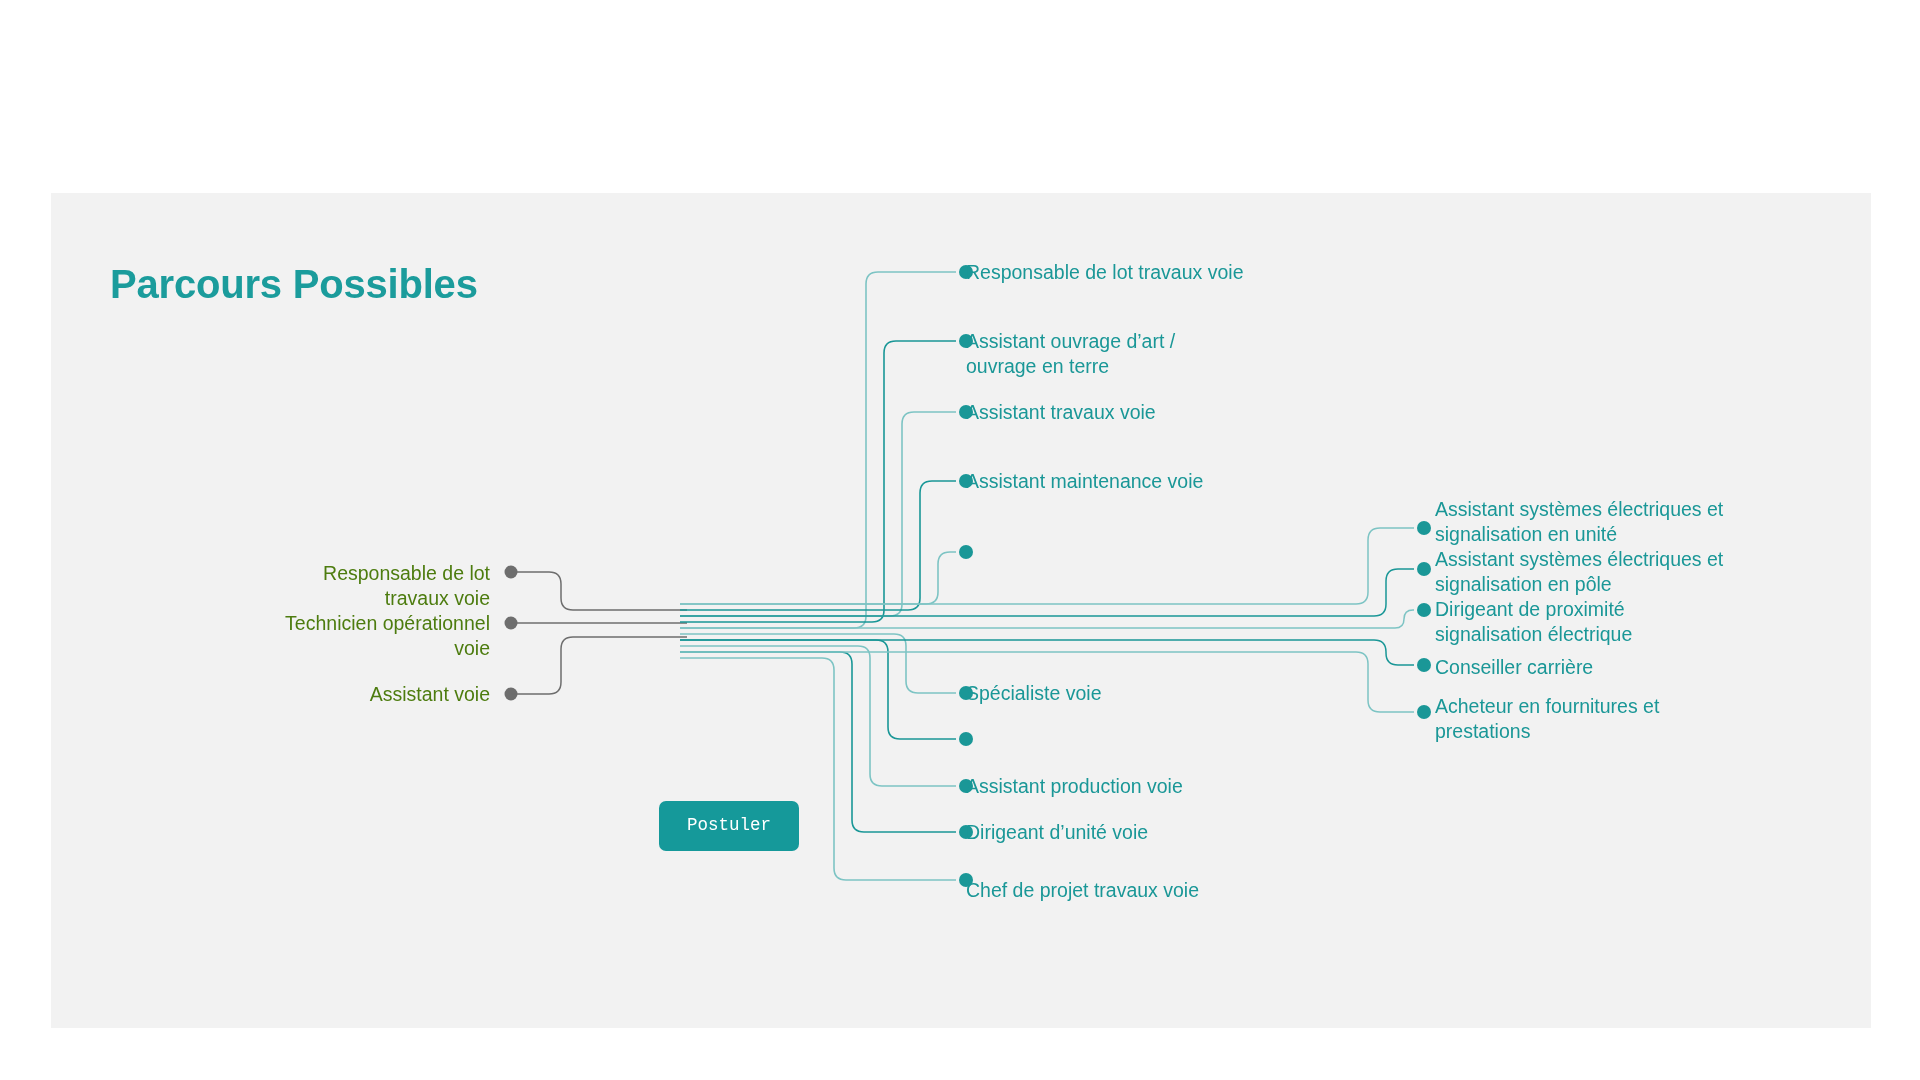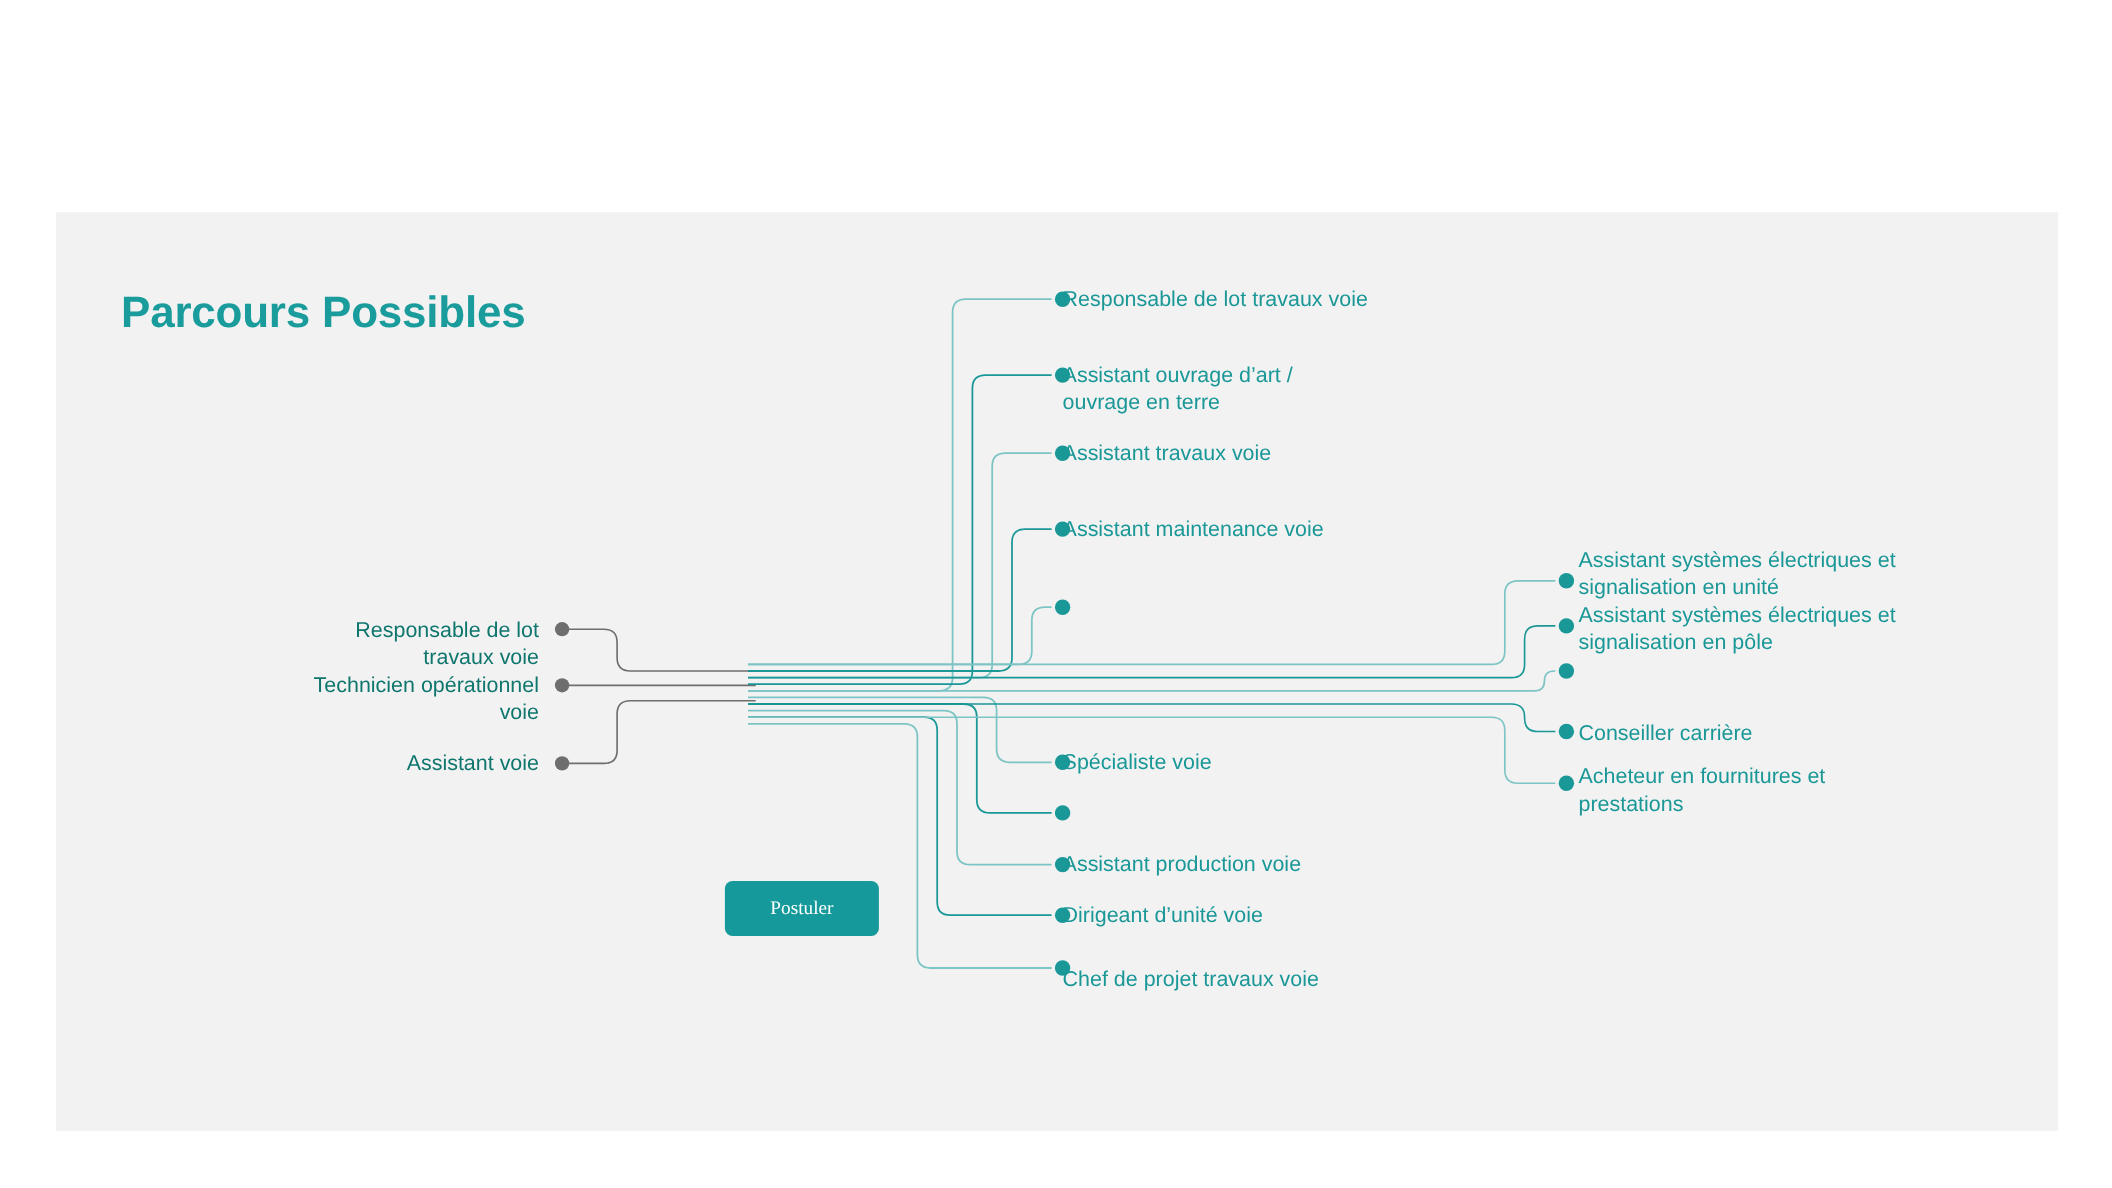--- a/index.html
+++ b/index.html
@@ -53,42 +53,42 @@
     white-space: nowrap;
     margin-top: 24px;
   }
 
   
   .in-label {
     position: absolute;
     text-align: right;
     font-size: 19.5px;
     line-height: 25px;
-    color: #0f766e;
+    color: #4d7c0f;
     white-space: pre-line;
   }
 
   
   .center-title {
     position: absolute;
     text-align: center;
     font-size: 20.5px;
     line-height: 26px;
     font-weight: bold;
     color: #1b9c9c;
     letter-spacing: 0.3px;
     white-space: pre-line;
   }
   .apply-button {
     position: absolute;
     background: #15999a;
     color: #ffffff;
     border: none;
     border-radius: 7px;
-    font-family: Liberation Serif, serif;
+    font-family: Liberation Mono, monospace;
     font-size: 17.5px;
     line-height: 1;
     padding: 0;
     cursor: pointer;
     text-align: center;
   }
 
   
   .out-label {
     position: absolute;
@@ -161,17 +161,19 @@
   <div class="out-label" style="left:966px; top:469px; width:440px;">Assistant maintenance voie</div>
   <div class="out-label" style="left:966px; top:681px; width:440px;">Spécialiste voie</div>
   <div class="out-label" style="left:966px; top:774px; width:440px;">Assistant production voie</div>
   <div class="out-label" style="left:966px; top:820px; width:440px;">Dirigeant d’unité voie</div>
   <div class="out-label" style="left:966px; top:868px; width:440px;margin-top:10px;">Chef de projet travaux voie</div>
 
   <div class="out-label" style="left:1435px; top:497px; width:420px;">Assistant systèmes électriques et
 signalisation en unité</div>
   <div class="out-label" style="left:1435px; top:547px; width:420px;">Assistant systèmes électriques et
 signalisation en pôle</div>
+  <div class="out-label" style="left:1435px; top:597px; width:420px;">Dirigeant de proximité
+signalisation électrique</div>
   <div class="out-label" style="left:1435px; top:694px; width:420px;">Acheteur en fournitures et
 prestations</div>
   <div class="out-label" style="left:1435px; top:655px; width:420px;">Conseiller carrière</div>
 
 </div>
 
 </body></html>

